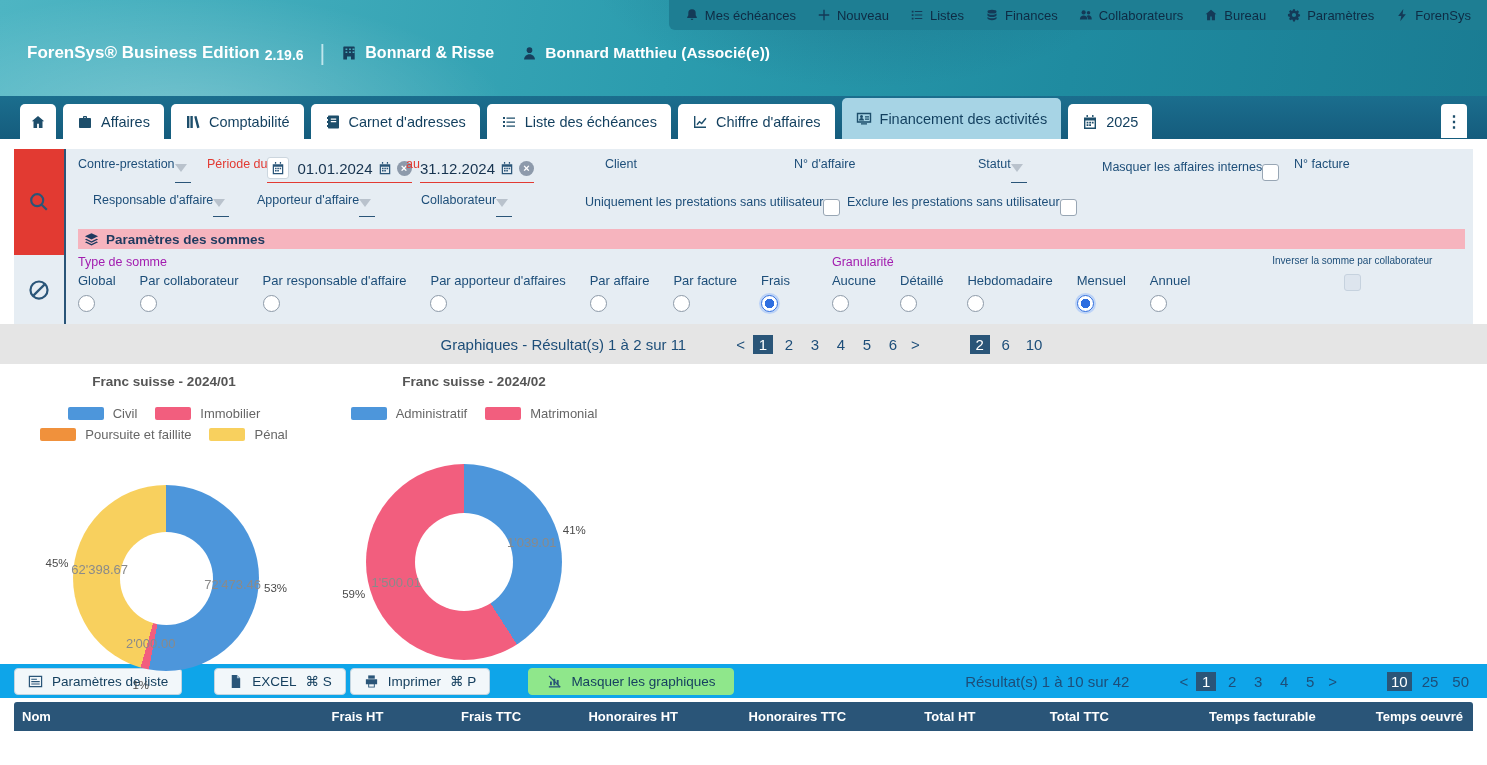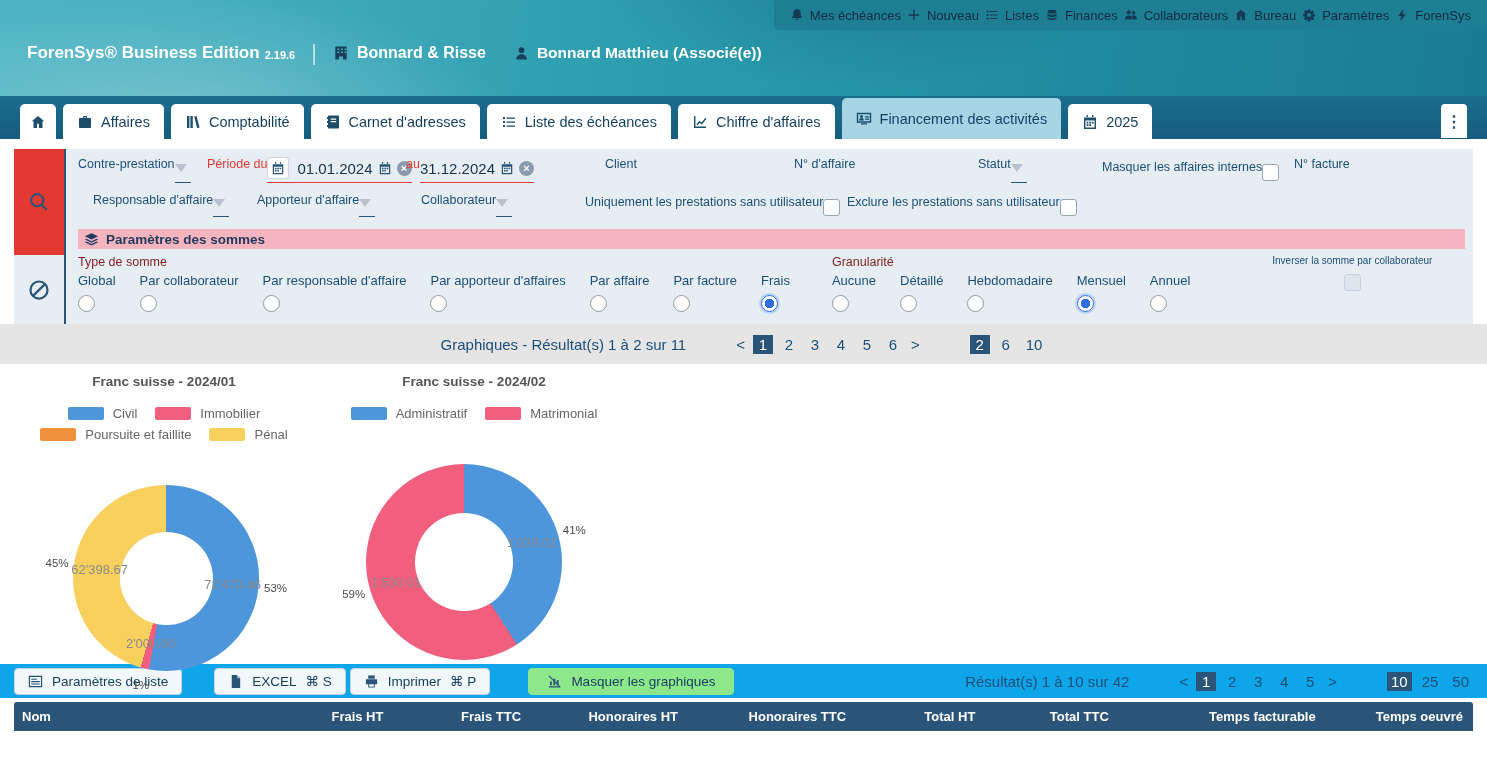--- a/index.html
+++ b/index.html
@@ -6,26 +6,26 @@
   html,body { width:1487px; height:765px; overflow:hidden; }
   body { font-family:"Liberation Sans", sans-serif; background:#fff; color:#16334f; }
 
   
   .hero { position:relative; height:96px;
     background:
       radial-gradient(ellipse 560px 220px at 12% 130%, rgba(255,255,255,.28), transparent 60%),
       radial-gradient(ellipse 420px 180px at 58% -30%, rgba(15,60,90,.25), transparent 65%),
       linear-gradient(100deg,#4eb5c3,#2b9cae 45%,#1f8ba0 72%,#1a7c93); }
   .topbar { position:absolute; top:0; right:0; height:30px; background:#1e7e93;
-    display:flex; align-items:center; padding:0 16px; gap:6px; border-radius:0 0 0 6px; }
+    display:flex; align-items:center; padding:0 16px; gap:21px; border-radius:0 0 0 6px; }
   .tb-item { display:flex; align-items:center; gap:6px; color:#0e2b44; font-size:13px; cursor:pointer; white-space:nowrap; }
   .tb-item svg { width:14px; height:14px; fill:currentColor; color:#143a57; }
   .titlebar { position:absolute; left:27px; top:40px; display:flex; align-items:center; color:#fff; }
   .app-title { font-size:17px; font-weight:bold; }
-  .app-version { font-size:11px; font-weight:bold; margin-left:5px; position:relative; top:2px; }
+  .app-version { font-size:14px; font-weight:bold; margin-left:5px; position:relative; top:2px; }
   .title-sep { color:#bfe6ec; font-size:22px; font-weight:200; margin:0 16px; }
   .title-ent { display:flex; align-items:center; gap:8px; font-size:16px; font-weight:bold; }
   .title-ent svg { width:16px; height:16px; fill:#173f5c; }
   .title-user { display:flex; align-items:center; gap:8px; font-size:15.5px; font-weight:bold; margin-left:28px; }
   .title-user svg { width:15px; height:15px; fill:#173f5c; }
 
   
   .tabbar { height:43px; background:linear-gradient(180deg,#1b6e8e,#155c7d);
     display:flex; align-items:flex-end; padding:0 20px; }
   .tabs-wrap { display:flex; align-items:flex-end; gap:7px; }
@@ -64,21 +64,21 @@
   .cb-center { display:flex; justify-content:center; margin-top:4px; }
   .f-contre{width:105px}.f-date{width:175px}.f-client{width:165px}.f-naff{width:160px}
   .f-statut{width:100px}.f-mask{width:168px;align-items:center}.f-nfact{width:160px}
   .f-dd{width:140px}.f-cbx{width:238px;align-items:center}
 
   
   .sum-banner { margin-top:12px; background:#f6b4be; height:20px; display:flex; align-items:center;
     gap:7px; padding-left:6px; }
   .sum-banner span { font-size:13.5px; font-weight:bold; color:#1e3a5f; }
   .sum-zone { margin-top:6px; display:flex; gap:42px; }
-  .sum-group-label { font-size:12.5px; color:#7f1d1d; margin-bottom:4px; }
+  .sum-group-label { font-size:12.5px; color:#a21caf; margin-bottom:4px; }
   .opt-row { display:flex; gap:24px; }
   .opt { display:flex; flex-direction:column; font-size:13px; color:#1d4e79; white-space:nowrap; cursor:pointer; }
   .radio { width:17px; height:17px; border-radius:50%; background:#fff; border:1.6px solid #8d9aa8; margin-top:7px; }
   .radio.selected { border-color:#2e6ee0; background:radial-gradient(circle,#2e6ee0 0 4.5px,#fff 5px);
     box-shadow:0 0 0 2px #bcd3f7; }
   .invert { display:flex; flex-direction:column; align-items:center; font-size:10px; color:#1d4e79; margin-left:40px; }
   .invert .cb { margin-top:8px; }
 
   
   .graph-head { height:40px; display:flex; align-items:center; justify-content:center; gap:48px; background:#e5e5e5; }

